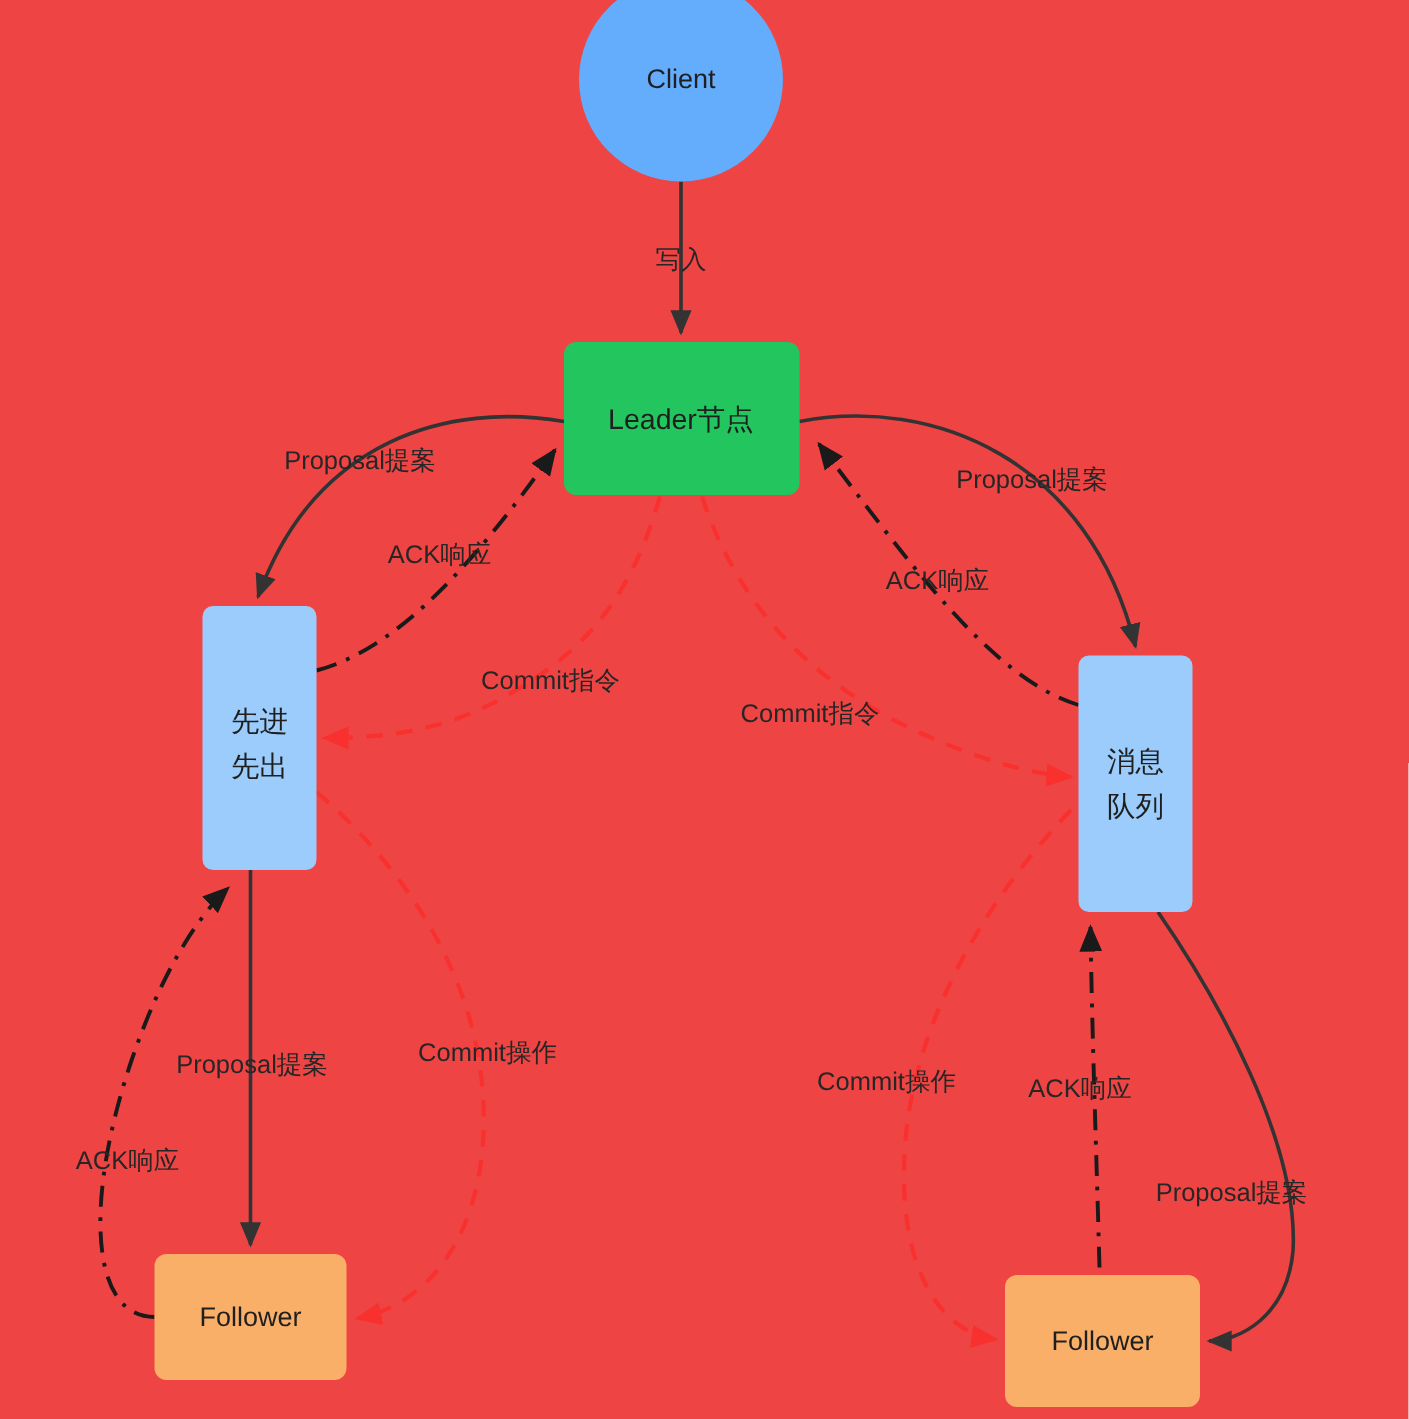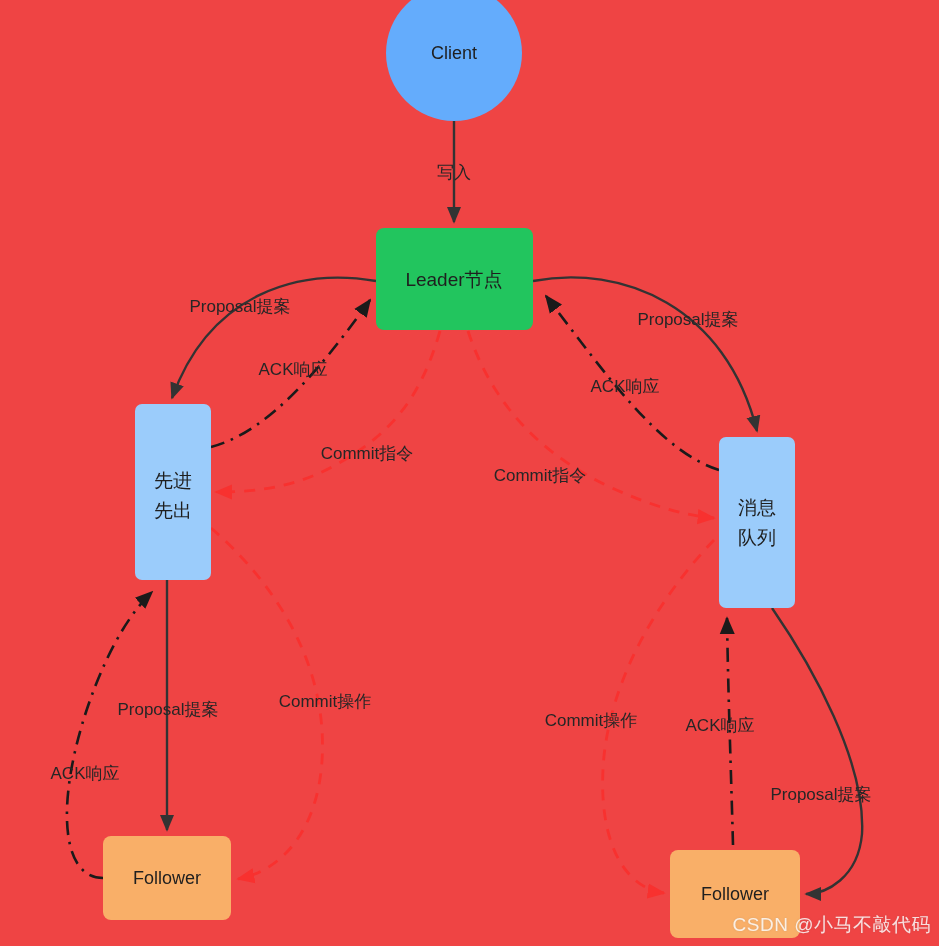--- a/index.html
+++ b/index.html
@@ -168,15 +168,14 @@
 
     <text class="edge-label" x="325" y="703">Commit操作</text>
 
     <text class="edge-label" x="821" y="796">Proposal提案</text>
 
     <text class="edge-label" x="720" y="727">ACK响应</text>
 
     <text class="edge-label" x="591" y="722">Commit操作</text>
   </svg>
 
-  <div class="watermark-text">CSDN @小马不敲代码</div>
 
 </div>
 
 </body></html>

